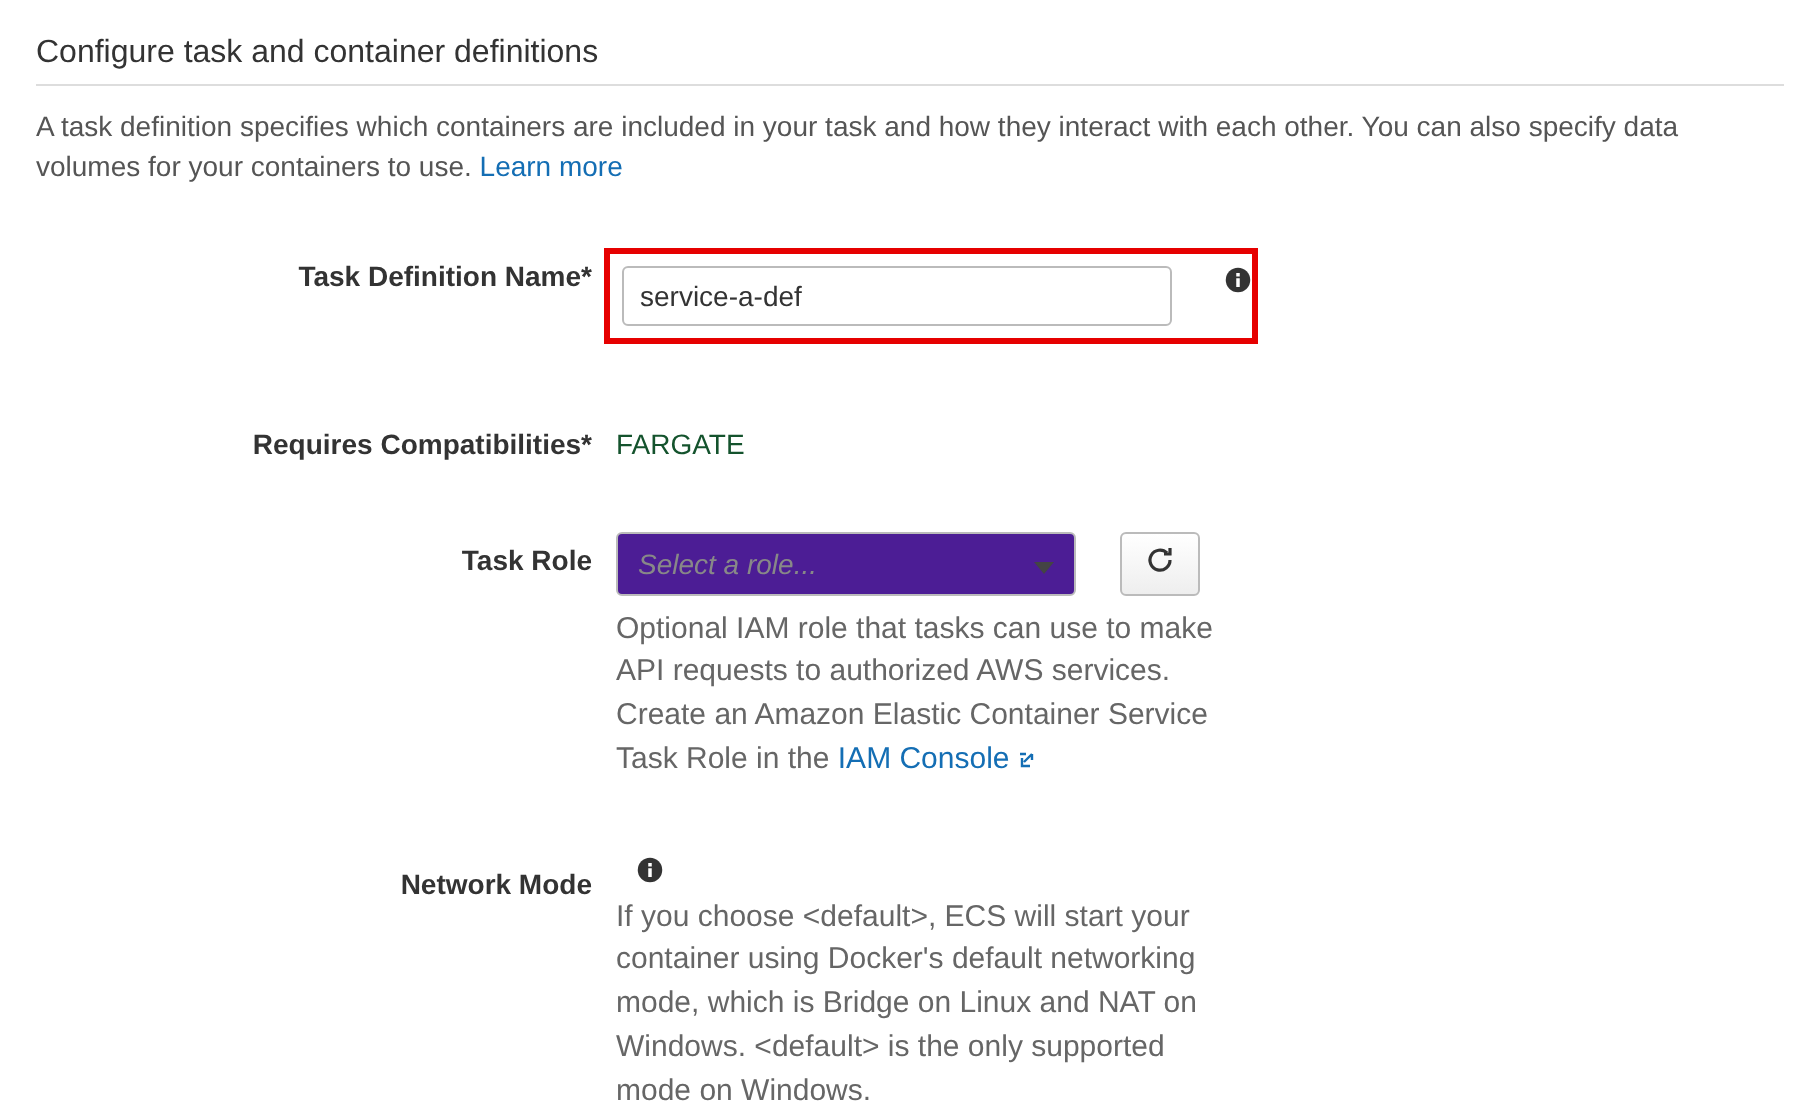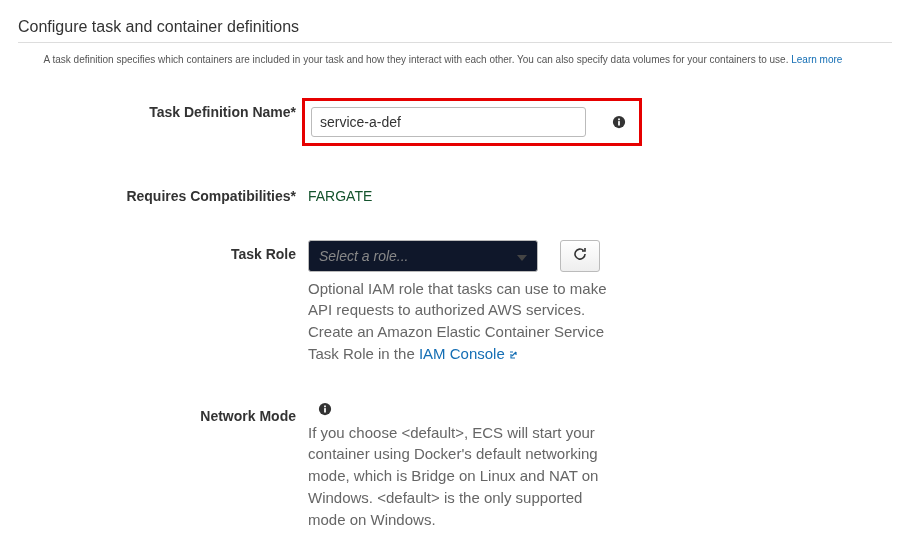--- a/index.html
+++ b/index.html
@@ -17,25 +17,24 @@
     color: #333;
     margin: 0 0 6px 0;
   }
   .hr {
     border: none;
     border-top: 1px solid #ddd;
     margin: 0 0 10px 0;
   }
   .desc {
     color: #555;
-    font-size: 10px;
+    font-size: 14px;
     line-height: 1.45;
     margin: 0 0 30px 0;
     max-width: 850px;
-    text-align: center;
   }
   .desc a {
     color: #146eb4;
     text-decoration: none;
   }
   .form-row {
     display: flex;
     align-items: flex-start;
     margin-bottom: 36px;
     margin-top: 13px;
@@ -48,23 +47,23 @@
     padding-top: 6px;
     font-weight: 700;
     color: #333;
   }
   .field-col {
     flex: 1;
     max-width: 340px;
   }
   .highlight-wrap {
     border: 3px solid #e60000;
-    padding: 6px 13px 6px 6px;
-    display: inline-flex;
-    align-items: center;
+    padding: 6px 0 6px 6px;
+    display: inline-flex;
+    align-items: flex-start;
     margin-left: -6px;
     gap: 18px;
   }
   .text-input {
     width: 275px;
     height: 30px;
     border: 1px solid #bbb;
     border-radius: 3px;
     padding: 4px 8px;
     font-size: 14px;
@@ -79,21 +78,21 @@
   }
   .static-val {
     padding-top: 6px;
     color: #14532d;
   }
   .select {
     width: 230px;
     height: 32px;
     border: 1px solid #bbb;
     border-radius: 3px;
-    background: #0f172a;
+    background: #4c1d95;
     color: #888;
     padding: 4px 28px 4px 10px;
     font-size: 14px;
     position: relative;
     display: inline-flex;
     align-items: center;
     font-style: italic;
   }
   .select.filled { color: #333; font-style: normal; background: #eee; border-color: #ccc; }
   .select.wide { width: 275px; }

